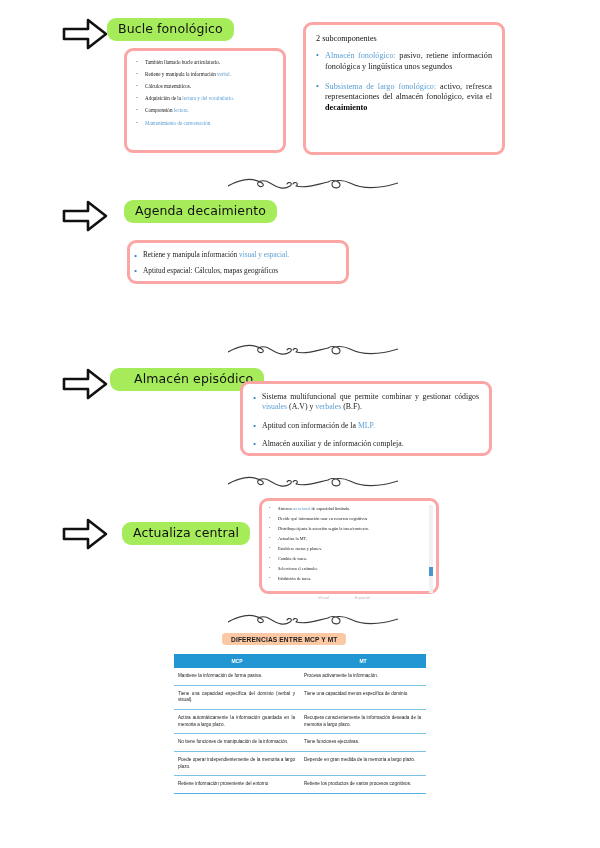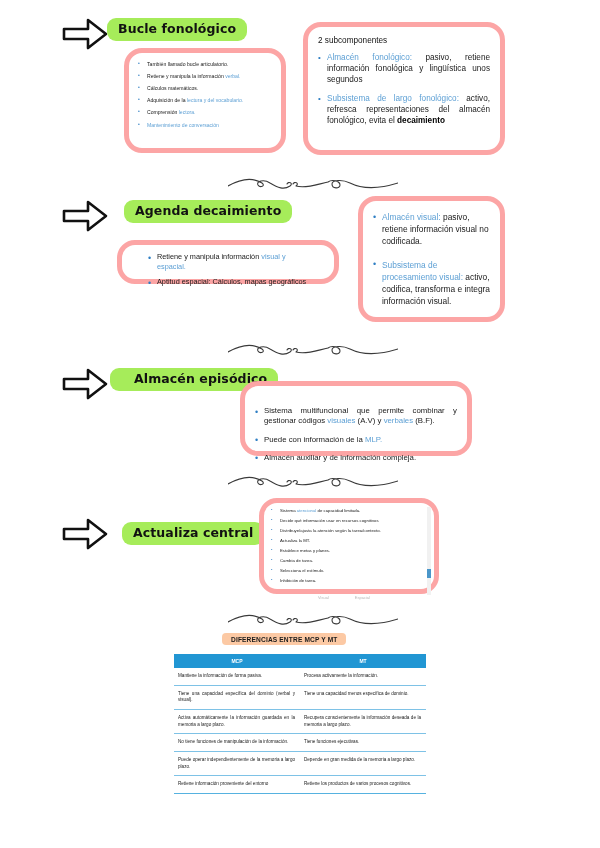--- a/index.html
+++ b/index.html
@@ -19,34 +19,35 @@
   .arrow-icon svg{display:block;width:100%;height:100%;}
 
   
   .tag{
     position:absolute;
     background:#a6ec5a;
     border-radius:9px;
     padding:4px 11px 5px 11px;
     font-family:"DejaVu Sans",sans-serif;
     font-size:12.5px;
-    font-weight:700;
+    font-weight:400;
     letter-spacing:.1px;
     color:#121212;
     white-space:nowrap;
     line-height:1.1;
   }
 
   
   .box{
     position:absolute;
-    border:5px solid #fca5a5;
-    border-radius:18px;
+    border:3px solid #fca5a5;
+    border-radius:9px;
     background:#ffffff;
     box-sizing:border-box;
+    font-family:Liberation Serif, serif;
   }
   .box ul{list-style:none;margin:0;padding:0;}
   .box li{
     position:relative;
     padding-left:9px;
     margin:0 0 4px 0;
     line-height:1.32;
   }
   .box li:last-child{margin-bottom:0;}
   .box li::before{
@@ -62,29 +63,29 @@
   #box-bucle li{margin-bottom:5.4px;}
   #box-bucle li::before{font-size:5px;top:-1px;}
 
   
   #box-sub{left:303px;top:22px;width:202px;height:133px;padding:9px 10px;font-size:8.2px;}
   #box-sub .lead{margin:0 0 8px 0;font-size:8.2px;color:#111;}
   #box-sub li{margin-bottom:9px;text-align:justify;}
   #box-sub li::before{font-size:8px;top:-1px;}
 
   
-  #box-agenda{left:117px;top:240px;width:222px;height:44px;padding:7px 26px;font-size:7.3px;}
+  #box-agenda{left:127px;top:240px;width:222px;height:44px;padding:7px 4px;font-size:7.3px;}
   #box-agenda li{margin-bottom:6px;}
 
   
   #box-visual{left:358px;top:196px;width:147px;height:126px;padding:10px 10px;font-size:8.4px;}
   #box-visual li{margin-bottom:11px;line-height:1.45;}
 
   
-  #box-episodico{left:240px;top:381px;width:232px;height:75px;padding:20px 10px;font-size:7.8px;}
+  #box-episodico{left:240px;top:381px;width:252px;height:75px;padding:8px 10px;font-size:7.8px;}
   #box-episodico li{margin-bottom:8px;text-align:justify;}
 
   
   #box-ejecutivo{left:259px;top:498px;width:180px;height:96px;padding:5px 7px;font-size:4.3px;}
   #box-ejecutivo li{margin-bottom:4.4px;}
   #box-ejecutivo li::before{font-size:4px;top:-1px;}
 
   
   .scroll-track{position:absolute;right:3px;top:4px;width:4px;height:88px;background:#f1f1f1;}
   .scroll-thumb{position:absolute;right:3px;top:66px;width:4px;height:9px;background:#4a96c9;}
@@ -179,30 +180,20 @@
 
   <div class="tag" style="left:124px;top:200px;">Agenda decaimiento</div>
 
   <div class="box" id="box-agenda">
     <ul>
       <li><span>Retiene y manipula información </span><span class="bl">visual y espacial.</span></li>
       <li><span>Aptitud espacial: Cálculos, mapas geográficos</span></li>
     </ul>
   </div>
 
-  <div class="box" id="box-visual">
-    <ul>
-      <li>
-        <span class="bl">Almacén visual:</span><span> pasivo, retiene información visual no codificada.</span>
-      </li>
-      <li>
-        <span class="bl">Subsistema de procesamiento visual:</span><span> activo, codifica, transforma e integra información visual.</span>
-      </li>
-    </ul>
-  </div>
 
   <div class="squiggle" style="left:228px;top:338px;">
     <svg viewBox="0 0 170 22" xmlns="http://www.w3.org/2000/svg">
       <path d="M0 14 C14 6, 26 6, 34 11 M34 11 C38 14, 32 16, 30 13 C28 9, 36 7, 42 11
                C50 16, 56 18, 62 14 M62 14 C66 11, 60 9, 59 12 M68 14 C72 11, 66 9, 65 12
                M68 14 C78 17, 90 12, 100 10 M100 10 C104 7, 112 9, 112 13 C112 17, 104 17, 104 12
                C104 8, 114 7, 122 11 C136 18, 154 16, 170 11" fill="none" stroke="#3a3a3a" stroke-width="1.1" stroke-linecap="round"></path>
     </svg>
   </div>
 
@@ -213,21 +204,21 @@
   </div>
 
   <div class="tag" style="left:110px;top:368px;padding-left:24px;">Almacén episódico</div>
 
   <div class="box" id="box-episodico">
     <ul>
       <li>
         <span>Sistema multifuncional que permite combinar y gestionar códigos </span><span class="bl">visuales</span><span> (A.V) y </span><span class="bl">verbales</span><span> (B.F).</span>
       </li>
       <li>
-        <span>Puede con información de la </span><span class="bl">MLP.</span>
+        <span>Aptitud con información de la </span><span class="bl">MLP.</span>
       </li>
       <li>
         <span>Almacén auxiliar y de información compleja.</span>
       </li>
     </ul>
   </div>
 
   <div class="squiggle" style="left:228px;top:470px;">
     <svg viewBox="0 0 170 22" xmlns="http://www.w3.org/2000/svg">
       <path d="M0 14 C14 6, 26 6, 34 11 M34 11 C38 14, 32 16, 30 13 C28 9, 36 7, 42 11

